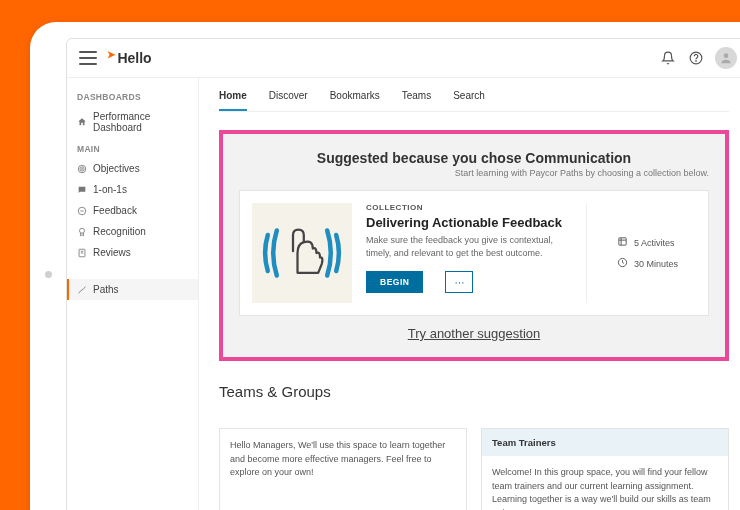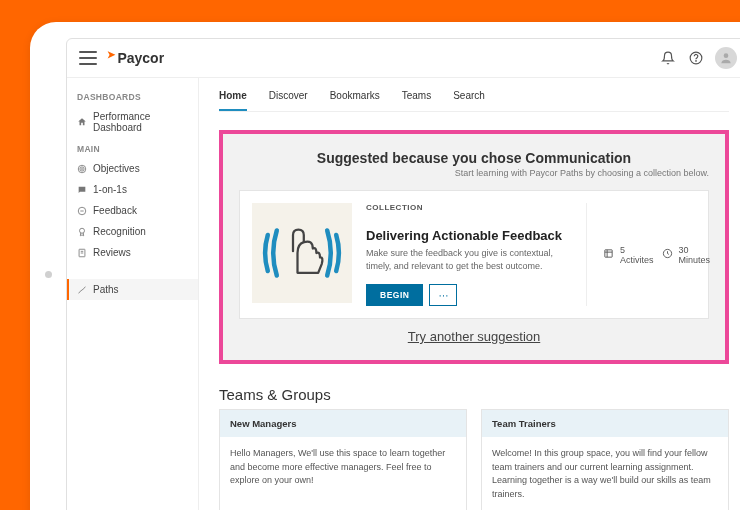--- a/index.html
+++ b/index.html
@@ -26,29 +26,29 @@
 .tabs { display: flex; gap: 22px; padding: 12px 0 0; border-bottom: 1px solid #eee; font-size: 10px; }
 .tab { padding-bottom: 8px; cursor: pointer; color: #333; }
 .tab.active { border-bottom: 2px solid #1f8dbf; font-weight: 600; }
 .suggestion-box { margin-top: 18px; background: #f2f2f2; border: 4px solid #ec4899; padding: 16px; }
 .suggestion-title { text-align: center; font-size: 14px; font-weight: 600; color: #333; }
 .suggestion-sub { text-align: right; font-size: 9px; color: #777; margin-top: 2px; }
 .collection-card { display: flex; background: #fff; border: 1px solid #e4e4e4; margin-top: 12px; padding: 12px; gap: 14px; align-items: stretch; }
 .thumb { width: 100px; height: 100px; background: #f5f2ea; display: flex; align-items: center; justify-content: center; flex-shrink: 0; }
 .card-main { flex: 1; display: flex; flex-direction: column; }
 .eyebrow { font-size: 8px; font-weight: 700; letter-spacing: 0.5px; color: #555; }
-.card-title { font-size: 13px; font-weight: 700; color: #222; margin-top: 16px; }
+.card-title { font-size: 13px; font-weight: 700; color: #222; margin-top: 3px; }
 .card-desc { font-size: 9px; color: #666; margin-top: 4px; line-height: 1.4; }
-.card-actions { display: flex; gap: 6px; margin-top: 12px; }
+.card-actions { display: flex; gap: 22px; margin-top: 12px; }
 .btn-primary { background: #006e9f; color: #fff; border: none; padding: 6px 14px; font-size: 8.5px; font-weight: 700; letter-spacing: 0.5px; cursor: pointer; }
 .btn-more { border: 1px solid #006e9f; background: #fff; color: #006e9f; padding: 4px 8px; font-size: 10px; cursor: pointer; }
-.card-meta { width: 110px; border-left: 1px solid #eee; padding-left: 30px; display: flex; flex-direction: row; justify-content: center; gap: 8px; font-size: 9px; color: #555; }
+.card-meta { width: 110px; border-left: 1px solid #eee; padding-left: 30px; display: flex; flex-direction: column; justify-content: center; gap: 8px; font-size: 9px; color: #555; }
 .meta-row { display: flex; align-items: center; gap: 6px; }
 .try-another { text-align: center; margin-top: 10px; font-size: 13px; color: #444; text-decoration: underline; cursor: pointer; }
-.section-title { font-size: 15px; font-weight: 400; color: #333; margin-top: 22px; margin-bottom: 6px; }
+.section-title { font-size: 15px; font-weight: 400; color: #333; margin-top: 22px; margin-bottom: 28px; }
 .teams-grid { display: flex; gap: 14px; }
 .team-card { flex: 1; border: 1px solid #e4e4e4; background: #fff; }
 .team-header { background: #e8f2f7; padding: 8px 10px; font-size: 9.5px; font-weight: 700; color: #333; }
 .team-body { padding: 10px; font-size: 9px; color: #555; line-height: 1.5; }
 </style>
 </head>
 <body>
 
 <div class="tablet-frame">
   <div class="tablet-dot"></div>
@@ -56,21 +56,21 @@
 
     <div class="topbar">
       <div class="topbar-left">
         <div class="hamburger">
             <span></span>
             <span></span>
             <span></span>
           </div>
         <div class="logo">
           <span class="logo-swoosh">➤</span>
-          <span>Paycor</span>
+          <span>Hello</span>
         </div>
       </div>
       <div class="topbar-right">
         <div class="icon-btn">
           <svg width="14" height="14" viewBox="0 0 24 24" fill="none" stroke="currentColor" stroke-width="2">
               <path d="M18 8a6 6 0 0 0-12 0c0 7-3 9-3 9h18s-3-2-3-9"></path>
               <path d="M13.7 21a2 2 0 0 1-3.4 0"></path>
             </svg>
         </div>
         <div class="icon-btn">
@@ -204,21 +204,20 @@
                 <span>30 Minutes</span>
               </div>
             </div>
           </div>
           <div class="try-another">Try another suggestion</div>
         </div>
 
         <div class="section-title">Teams &amp; Groups</div>
         <div class="teams-grid">
           <div class="team-card">
-            <div class="team-header">New Managers</div>
             <div class="team-body">Hello Managers, We'll use this space to learn together and become more effective managers. Feel free to explore on your own!</div>
           </div>
           <div class="team-card">
             <div class="team-header">Team Trainers</div>
             <div class="team-body">Welcome! In this group space, you will find your fellow team trainers and our current learning assignment. Learning together is a way we'll build our skills as team trainers.</div>
           </div>
         </div>
 
       </div>
     </div>

